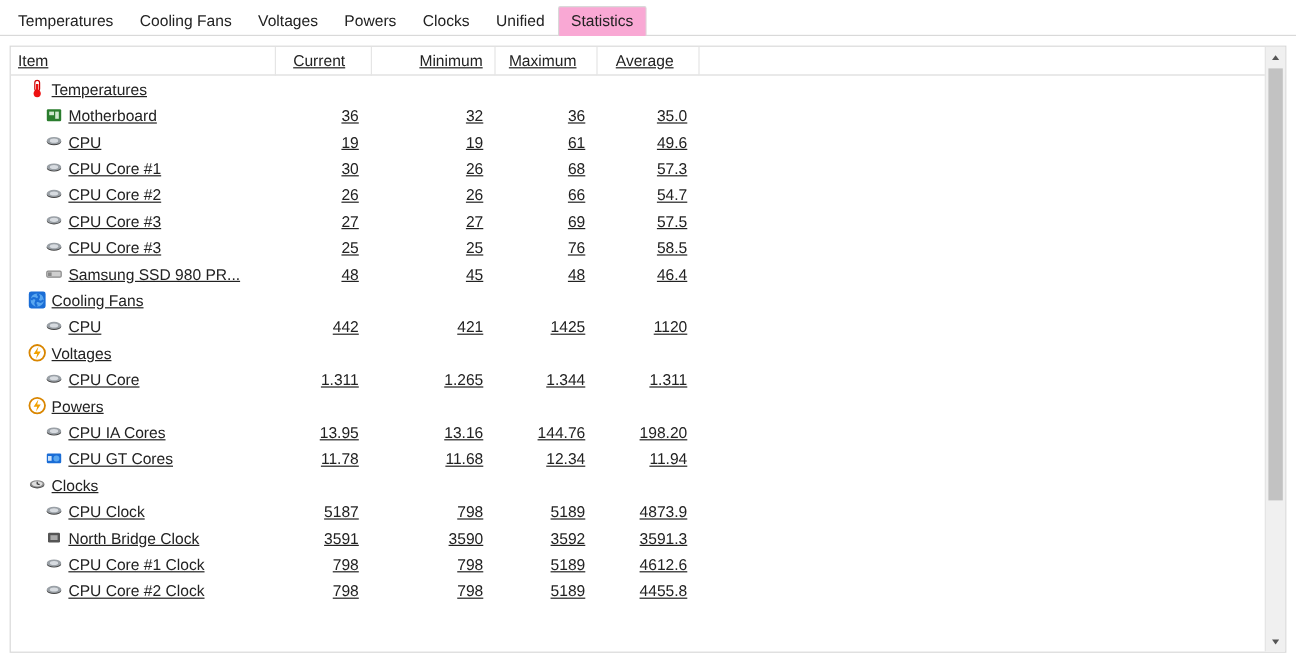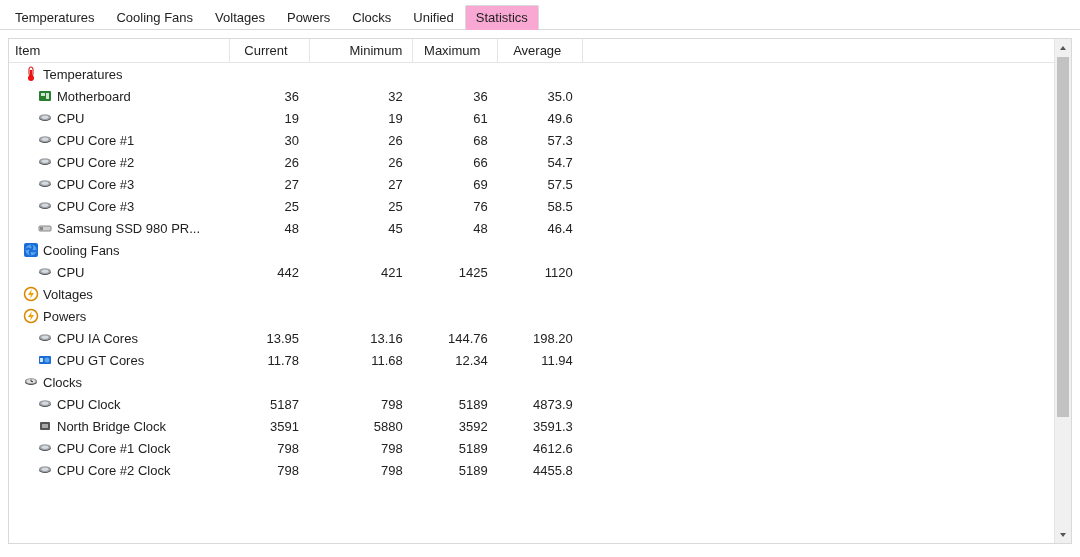--- a/index.html
+++ b/index.html
@@ -30,20 +30,21 @@
     border-color: #d9d9d9;
     background: #f9a8d4;
     border-radius: 2px 2px 0 0;
   }
   .content-wrap {
     padding: 8px;
   }
   .panel {
     border: 1px solid #d9d9d9;
     position: relative;
+    text-decoration: underline;
   }
   .table-wrap {
     position: relative;
     height: 504px;
     overflow: hidden;
   }
   table {
     border-collapse: collapse;
     width: 100%;
   }
@@ -334,20 +335,38 @@
                 <span>Voltages</span>
               </td>
               <td></td>
               <td></td>
               <td></td>
               <td></td>
               <td></td>
             </tr>
             <tr>
               <td>
+                <span class="indent-2"></span>
+                <span class="ico">
+                  <svg width="16" height="16">
+                    <ellipse cx="8" cy="8" rx="6" ry="3" fill="#444"></ellipse>
+                    <ellipse cx="8" cy="7.2" rx="6" ry="3" fill="#9aa0a6"></ellipse>
+                    <ellipse cx="8" cy="7.2" rx="3.5" ry="1.7" fill="#d7dbe0"></ellipse>
+                  </svg>
+                </span>
+                <span>CPU Core</span>
+              </td>
+              <td>1.311</td>
+              <td>1.265</td>
+              <td>1.344</td>
+              <td>1.311</td>
+              <td></td>
+            </tr>
+            <tr>
+              <td>
                 <span class="indent-1"></span>
                 <span class="ico">
                   <svg width="16" height="16">
                     <circle cx="8" cy="8" r="6.5" fill="none" stroke="#d98600" stroke-width="1.5"></circle>
                     <path d="M9 3 L5 9 L8 9 L7 13 L11 7 L8 7 Z" fill="#f2a100"></path>
                   </svg>
                 </span>
                 <span>Powers</span>
               </td>
               <td></td>
@@ -434,21 +453,21 @@
                 <span class="indent-2"></span>
                 <span class="ico">
                   <svg width="16" height="16">
                     <rect x="3" y="4" width="10" height="8" rx="1" fill="#555"></rect>
                     <rect x="5" y="6" width="6" height="4" fill="#aaa"></rect>
                   </svg>
                 </span>
                 <span>North Bridge Clock</span>
               </td>
               <td>3591</td>
-              <td>5880</td>
+              <td>3590</td>
               <td>3592</td>
               <td>3591.3</td>
               <td></td>
             </tr>
             <tr>
               <td>
                 <span class="indent-2"></span>
                 <span class="ico">
                   <svg width="16" height="16">
                     <ellipse cx="8" cy="8" rx="6" ry="3" fill="#444"></ellipse>

